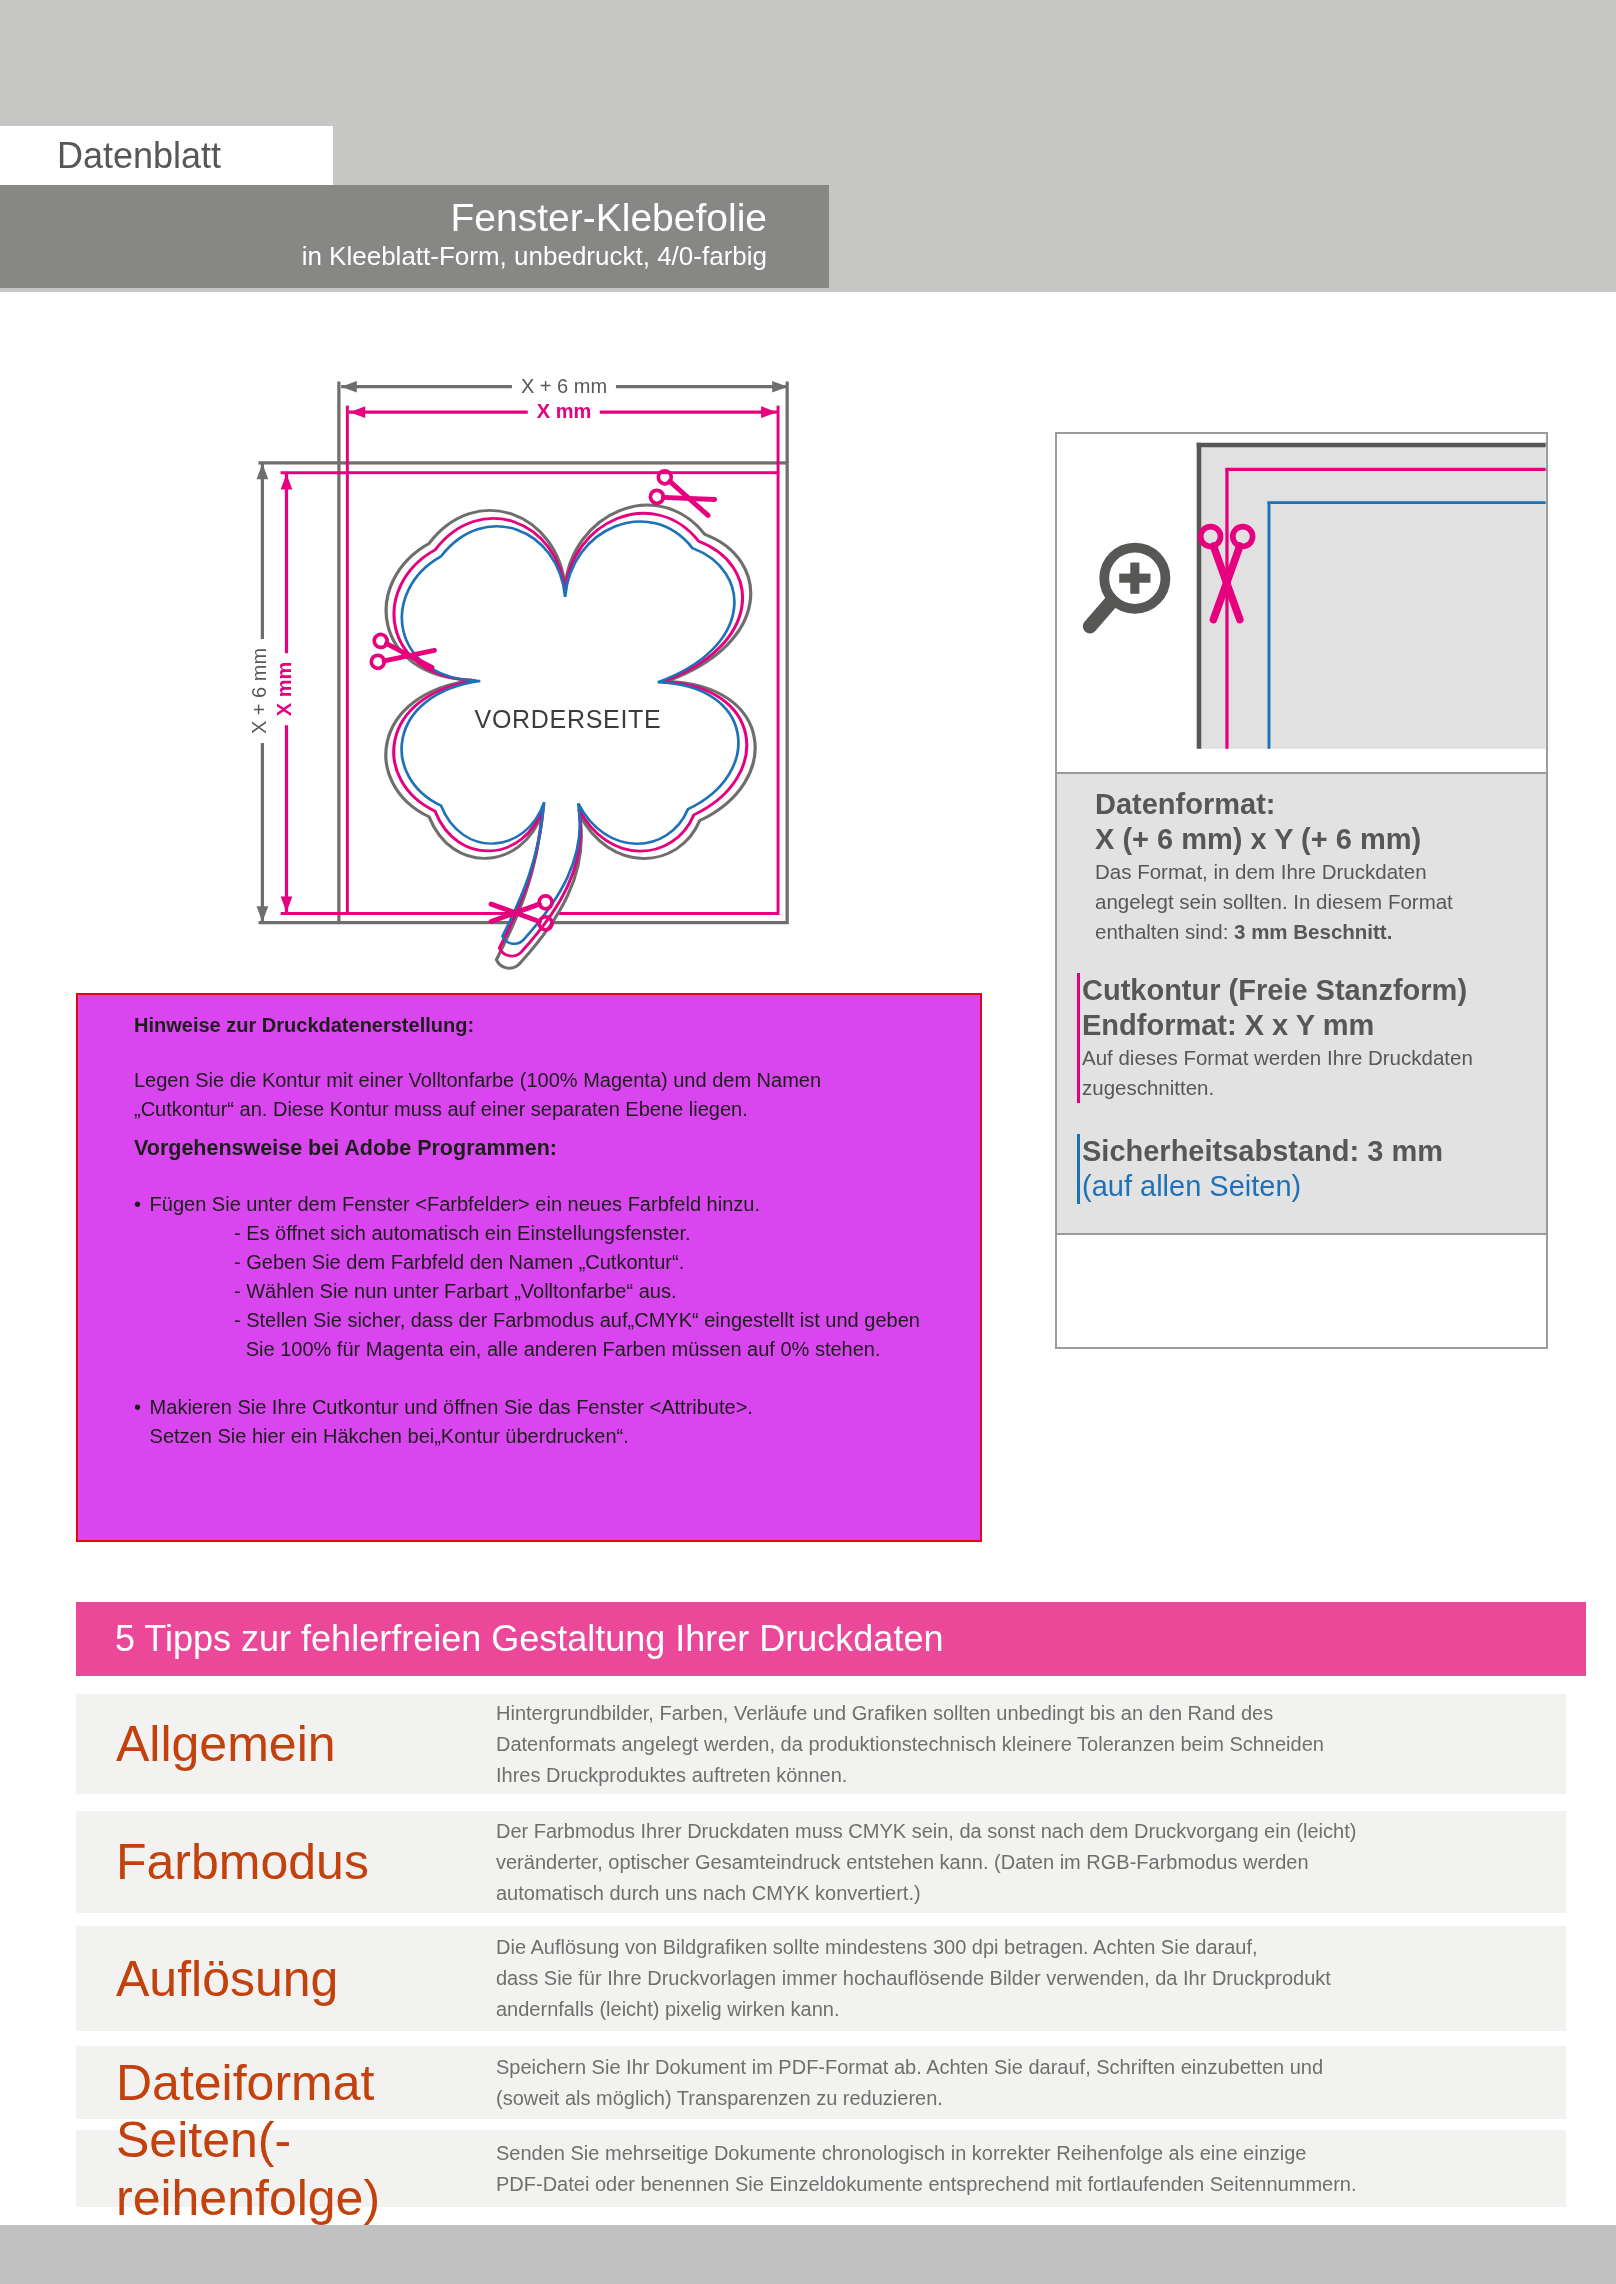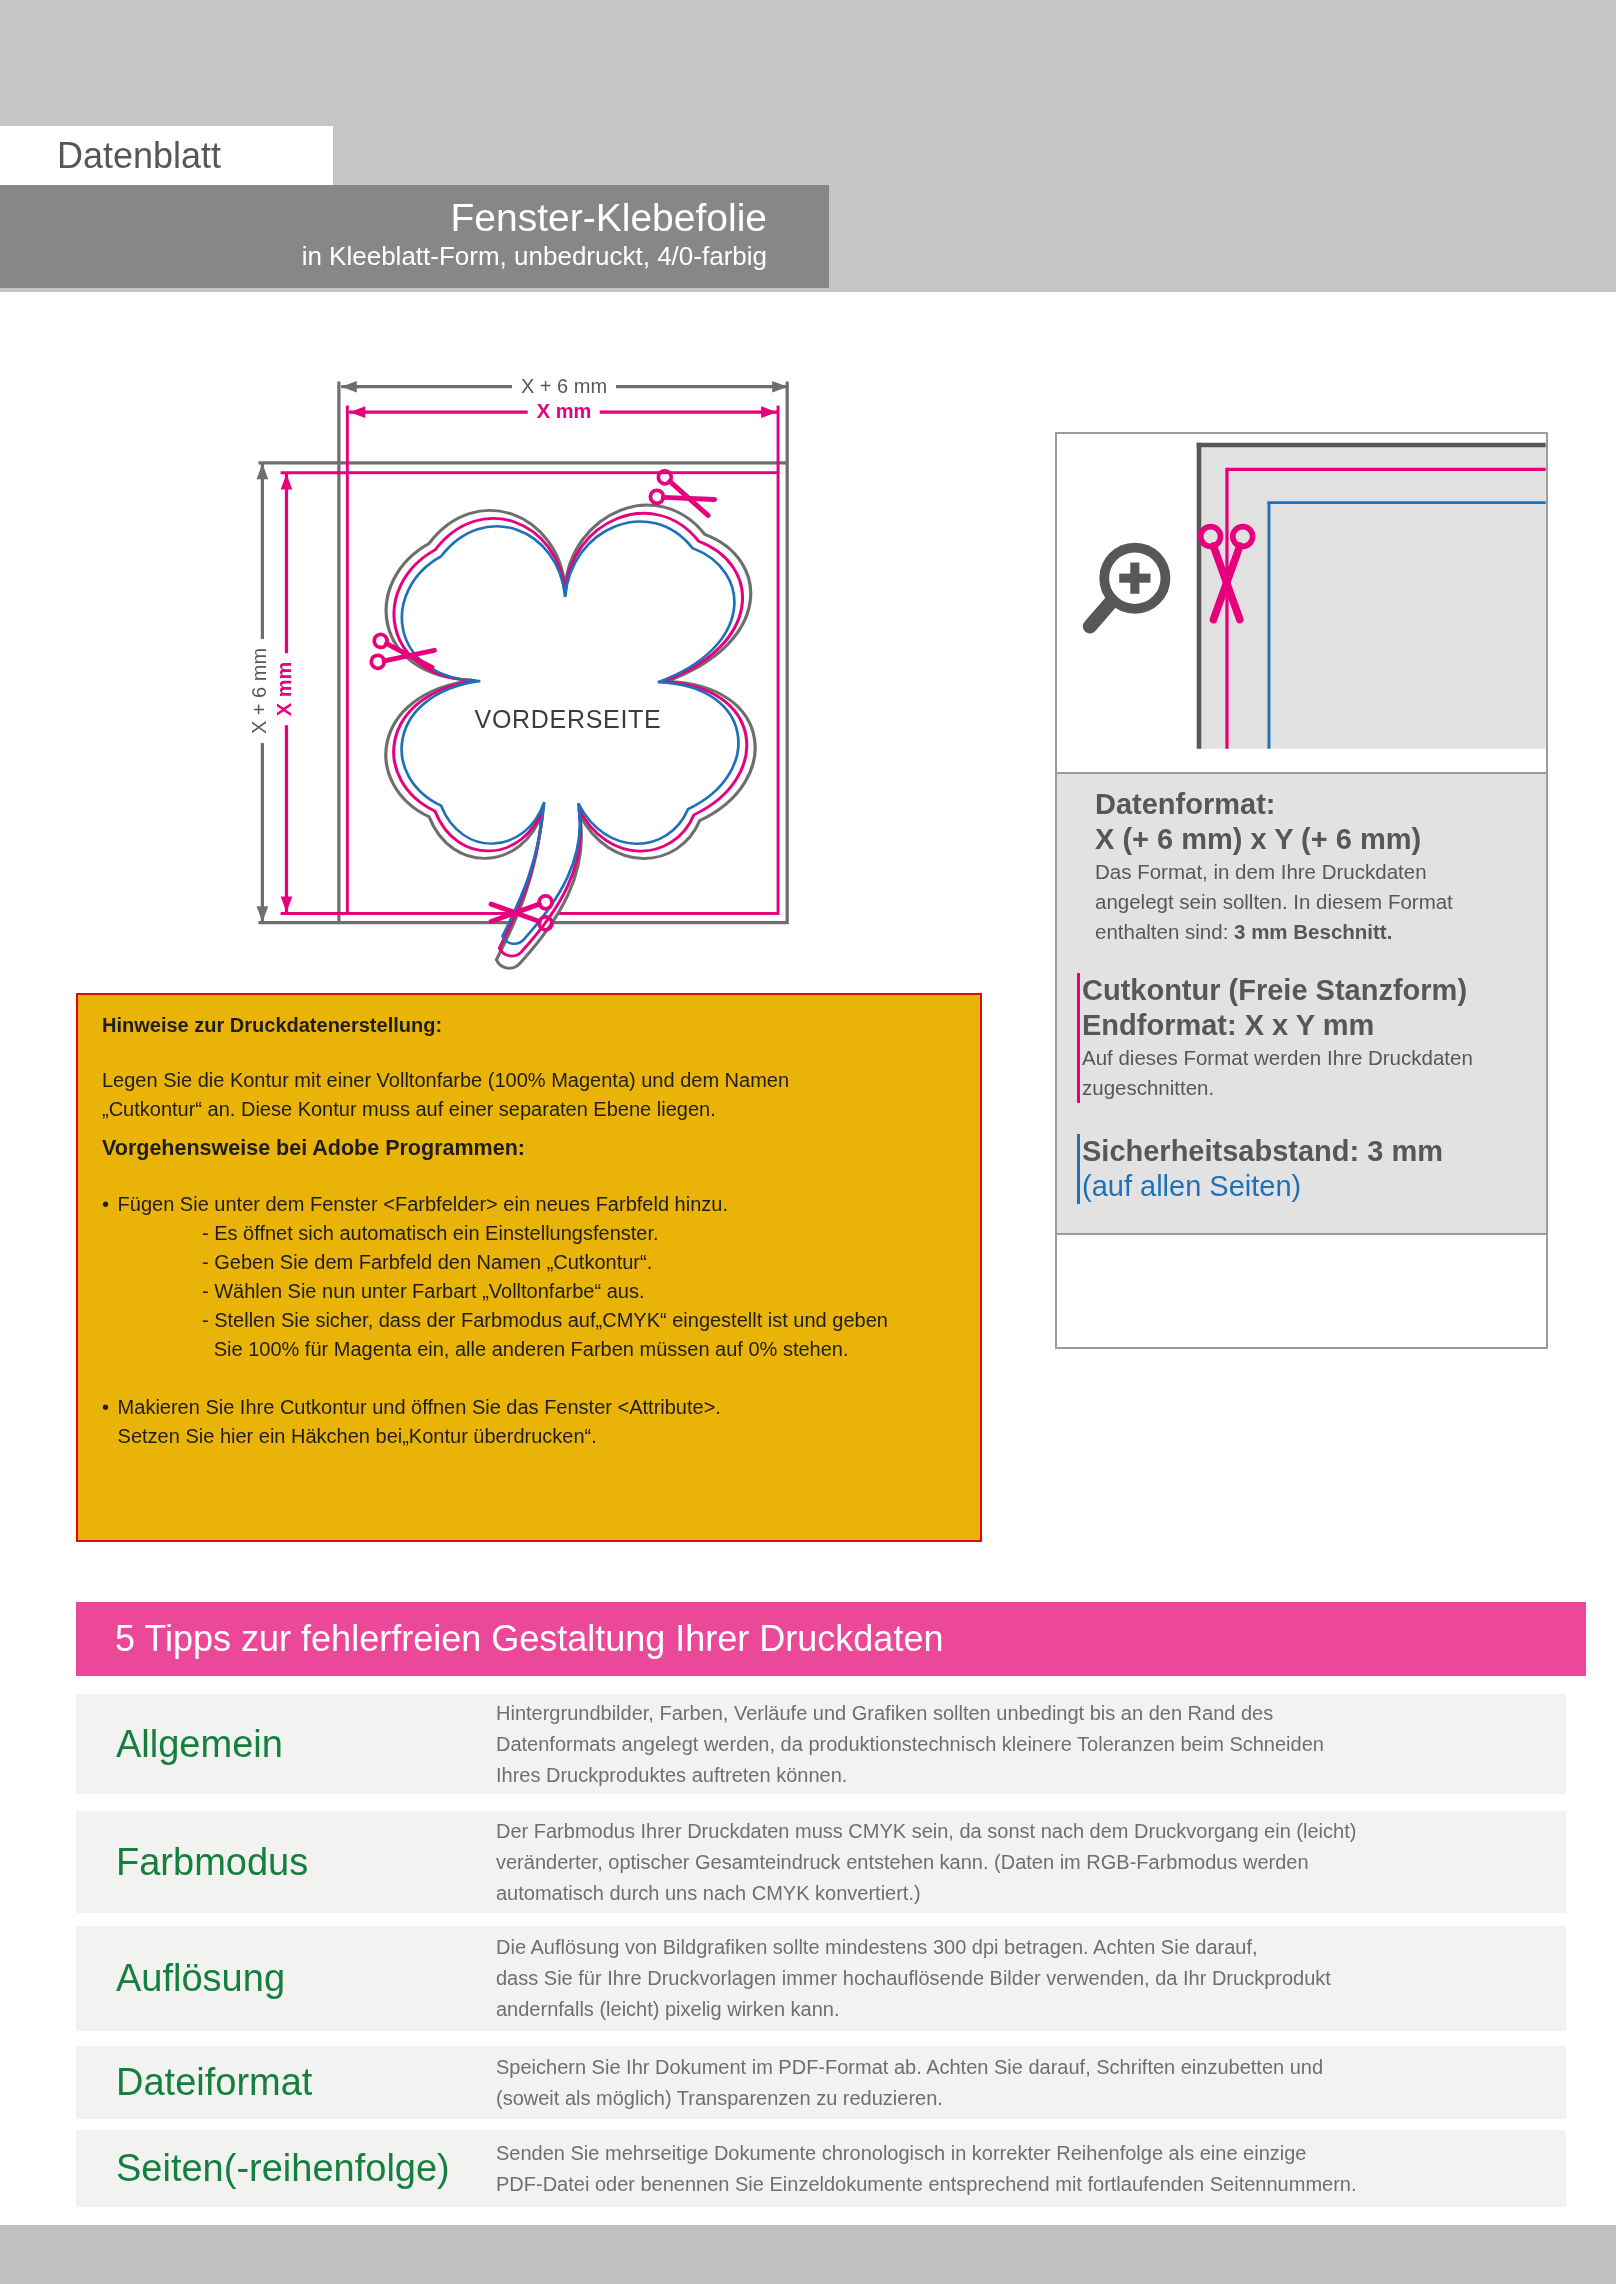--- a/index.html
+++ b/index.html
@@ -39,39 +39,39 @@
   #info-panel .h{font-size:29px;font-weight:bold;line-height:35px;color:#575756;}
   #info-panel .body{font-size:20.5px;line-height:30px;color:#575756;}
   .accent-block{border-left:3.9px solid;padding-left:2px;margin-left:-18px;}
   .accent-block.mag{border-color:#e6007e;margin-top:26px;}
   .accent-block.blu{border-color:#1d71b8;margin-top:31px;}
   .accent-block.mag .h{color:#e6007e;}
   .accent-block.blu .h{color:#1d71b8;}
   .accent-block.blu .h2{color:#1d71b8;font-size:29px;line-height:35px;font-weight:normal;}
 
   
-  #hints-box{left:76px;top:993px;width:906px;height:549px;background:#eab308;
+  #hints-box{left:76px;top:993px;width:906px;height:549px;background:#d946ef;
              border:2.6px solid #e30613;box-sizing:border-box;z-index:2;
-             padding:17px 26px 0 24px;color:#1d1d1b;}
+             padding:17px 26px 0 56px;color:#1d1d1b;}
   #hints-box .title{font-size:20px;font-weight:bold;line-height:27px;margin-bottom:27px;}
   #hints-box .p{font-size:20px;line-height:29px;}
   #hints-box .p1{margin-bottom:21px;}
   #hints-box .p2{margin-bottom:10.4px;}
   #hints-box .subtitle{font-size:21.5px;font-weight:bold;line-height:29px;margin-bottom:27px;}
   .bullet-item{display:flex;font-size:20px;line-height:29px;}
   .bullet-item .bullet{width:15.6px;flex:none;}
   .dash-lines{margin-left:100px;font-size:20px;line-height:29px;}
   .dash-lines .d{padding-left:11.7px;text-indent:-11.7px;}
   .bullet-item.second{margin-top:29px;}
 
   
   #tips-banner{left:76px;top:1602px;width:1510px;height:74px;background:#ec4899;}
   #tips-banner .t{color:#fff;font-size:36px;line-height:74px;padding-left:39px;}
   .tip-row{left:76px;width:1490px;background:#f2f2f1;display:flex;align-items:center;box-sizing:border-box;}
-  .tip-row .label{width:380px;flex:none;padding-left:40px;font-size:38px;color:#15803d;}
+  .tip-row .label{width:380px;flex:none;padding-left:40px;font-size:50px;color:#c2410c;}
   .tip-row .text{font-size:20px;line-height:31px;color:#6f6f6e;padding-right:26px;}
   #row-0{top:1694px;height:100px;}
   #row-1{top:1811px;height:102px;}
   #row-2{top:1926px;height:105px;}
   #row-3{top:2046px;height:73px;}
   #row-4{top:2130px;height:77px;}
 
   #footer-band{left:0;top:2225px;width:1616px;height:59px;background:#c2c1c1;}
 </style>
 </head>

